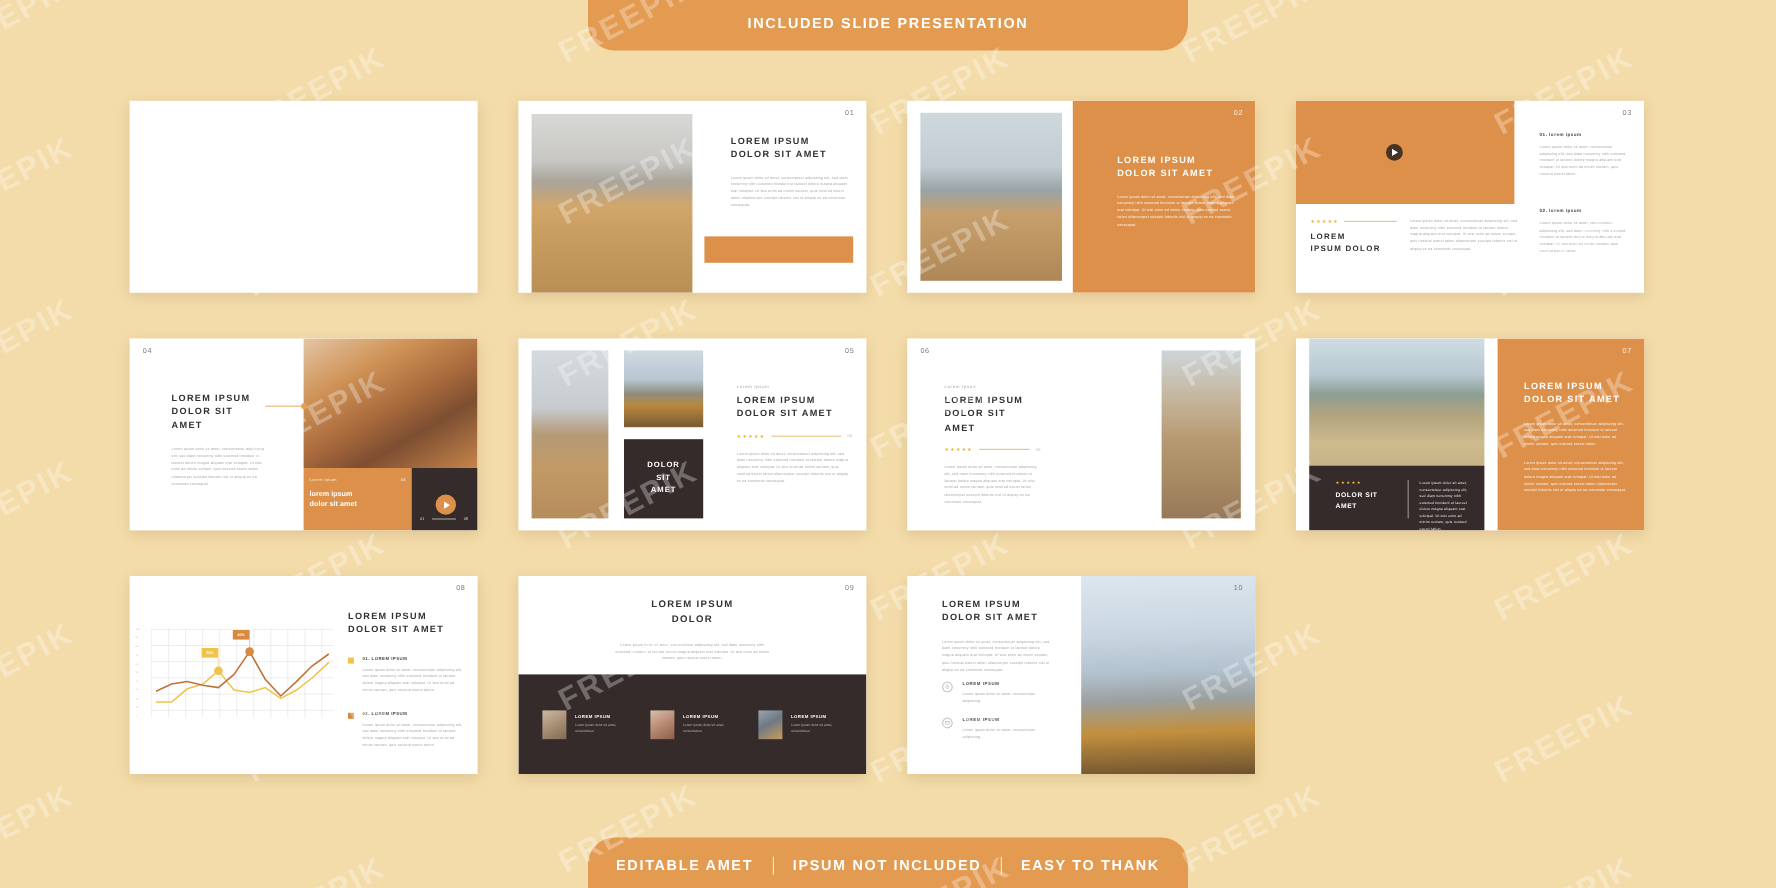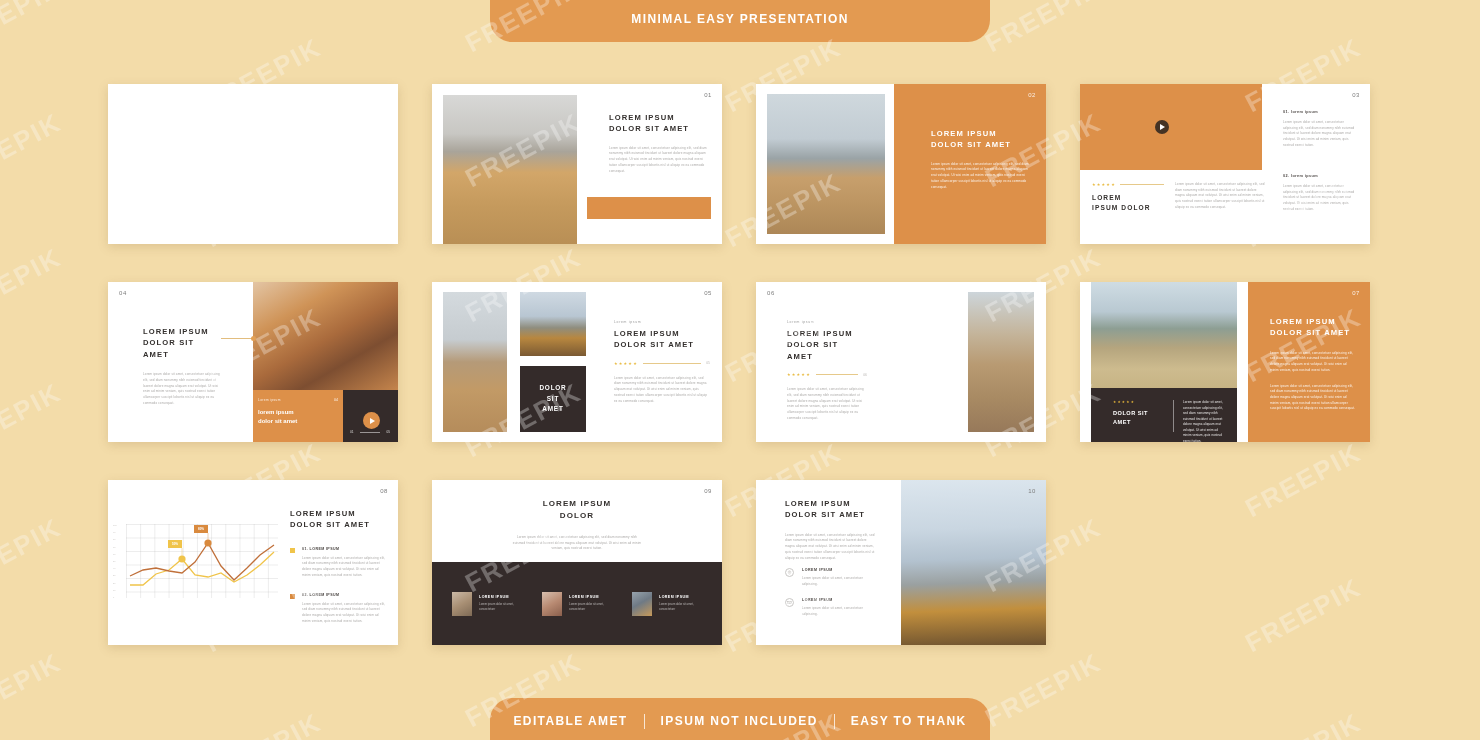--- a/index.html
+++ b/index.html
@@ -118,21 +118,21 @@
     position: absolute; inset: 0; pointer-events: none; z-index: 50;
     color: rgba(255,255,255,.30); font-weight: bold; font-size: 26px;
     letter-spacing: 2px; overflow: hidden;
   }
   .wm span { position: absolute; transform: rotate(-28deg); white-space: nowrap; }
 </style>
 </head>
 <body>
 
 <div class="banner banner-top">
-  <span>MINIMAL EASY PRESENTATION</span>
+  <span>INCLUDED SLIDE PRESENTATION</span>
 </div>
 
 <div class="grid">
 
   <div class="slide s-cover">
     <div class="ph ph-hero" style="position:absolute;inset:0"></div>
     <div class="num wt">EPS 10</div>
     <div class="cover-txt">
       <div class="cover-title">BUSINESS</div>
       <div class="cover-sub">SLIDE PRESENTATION</div>

